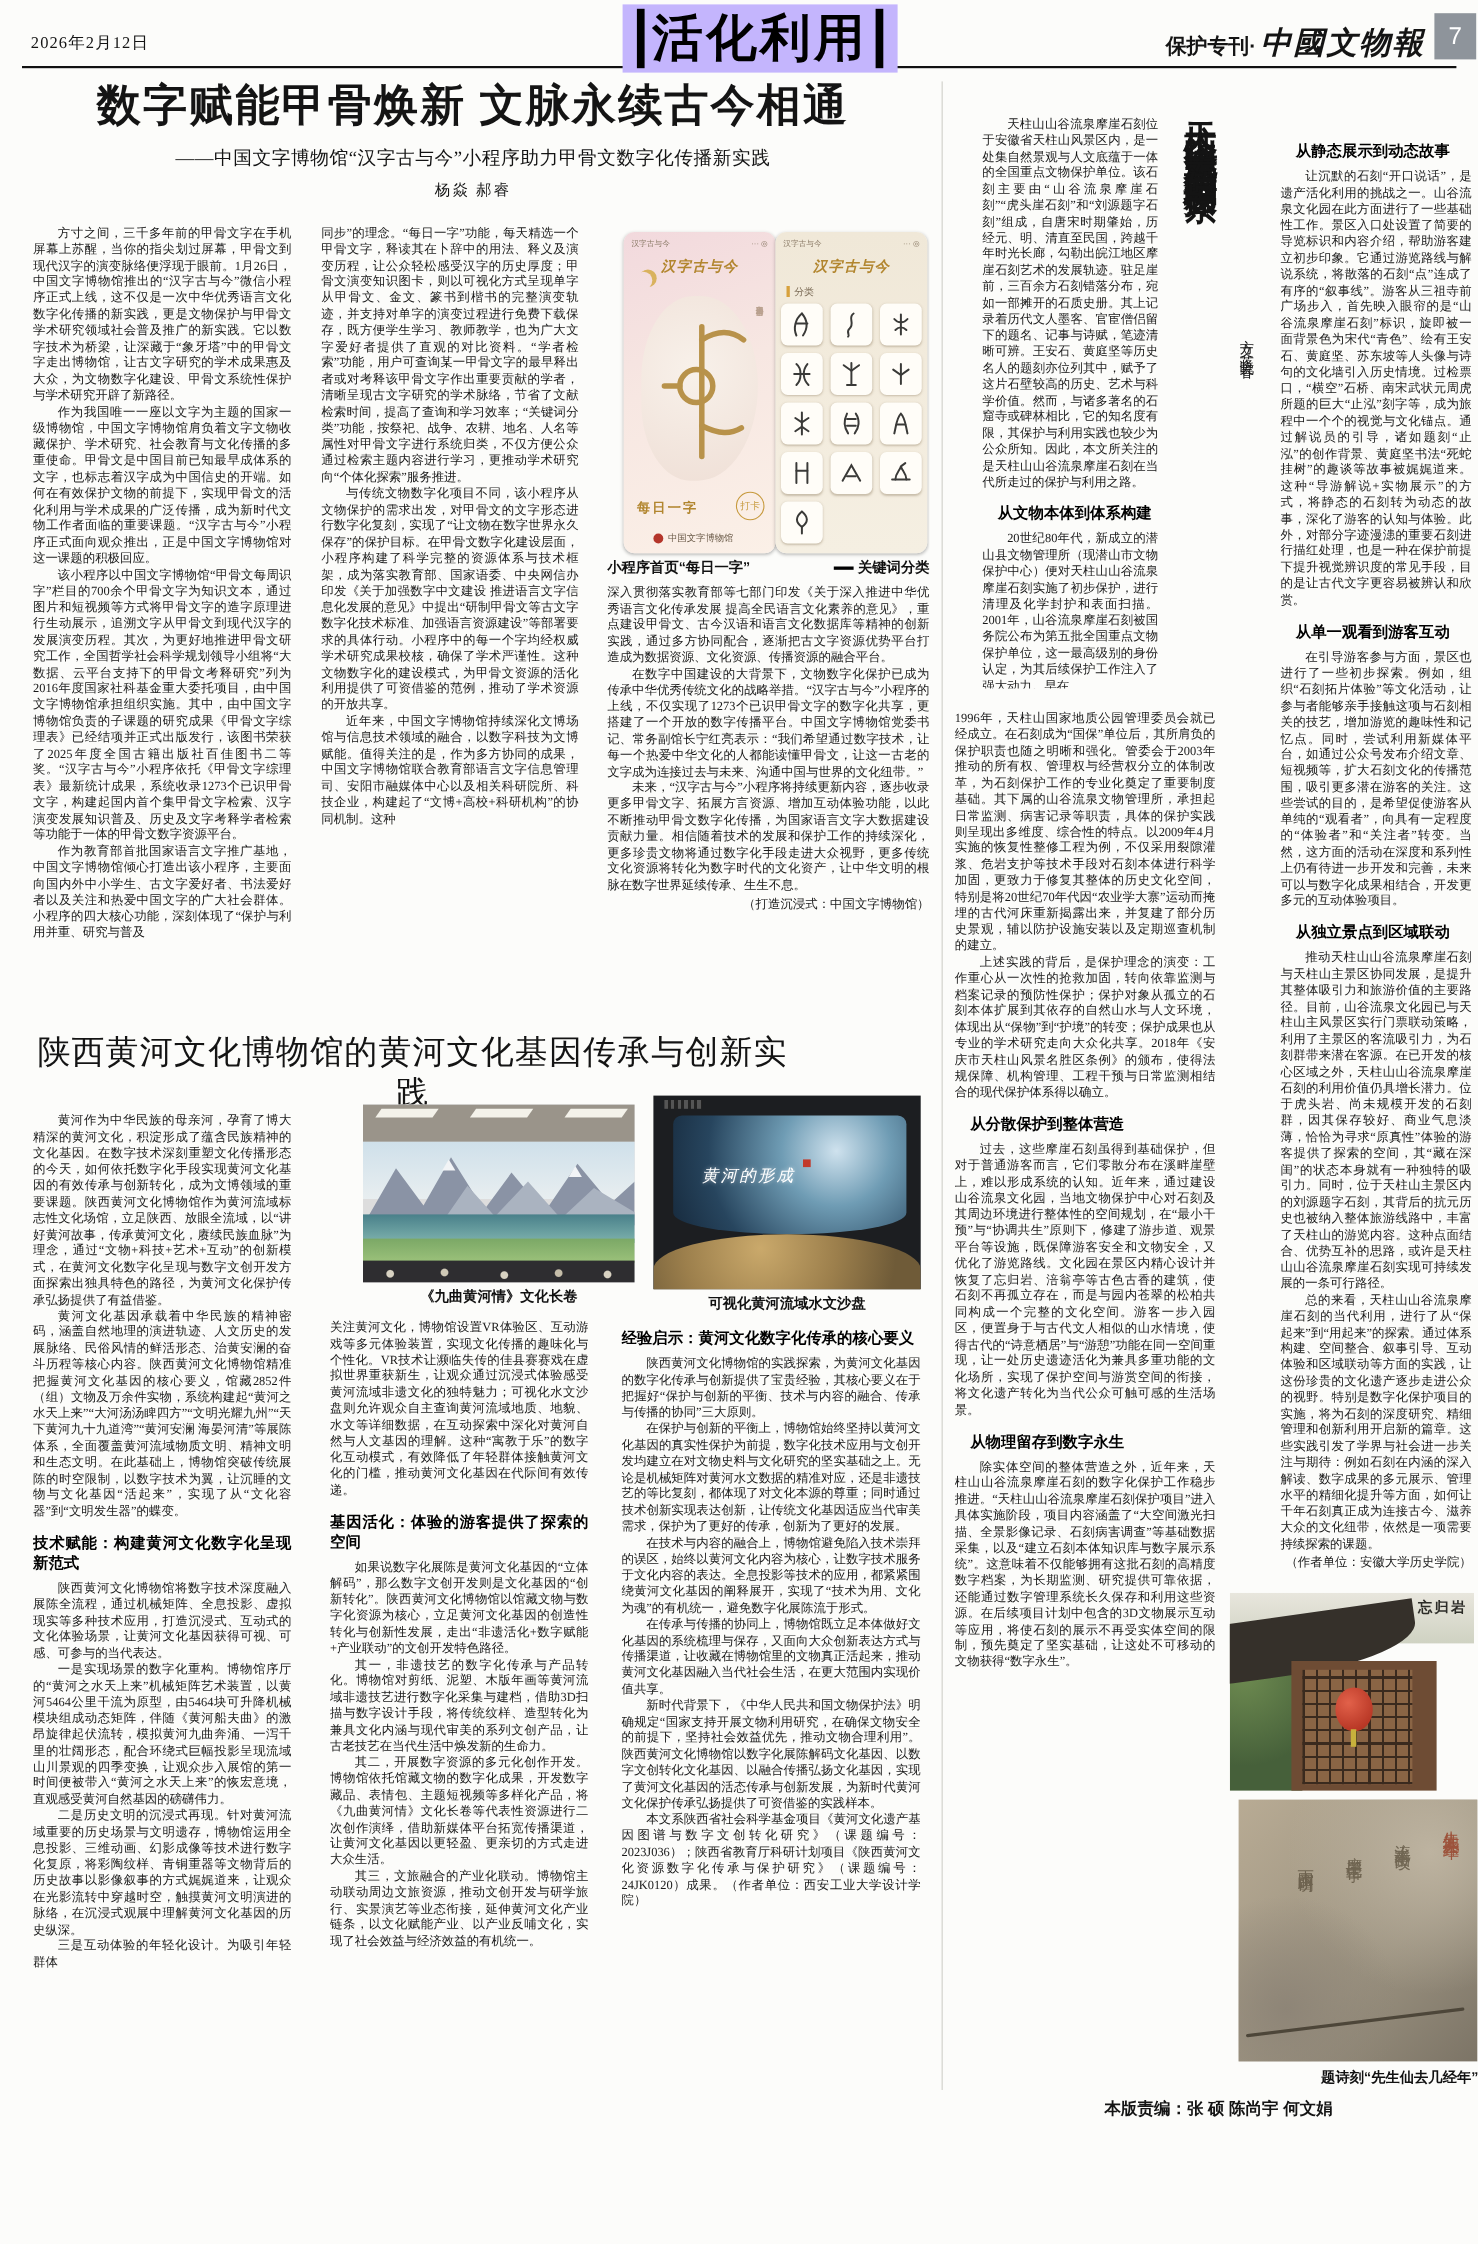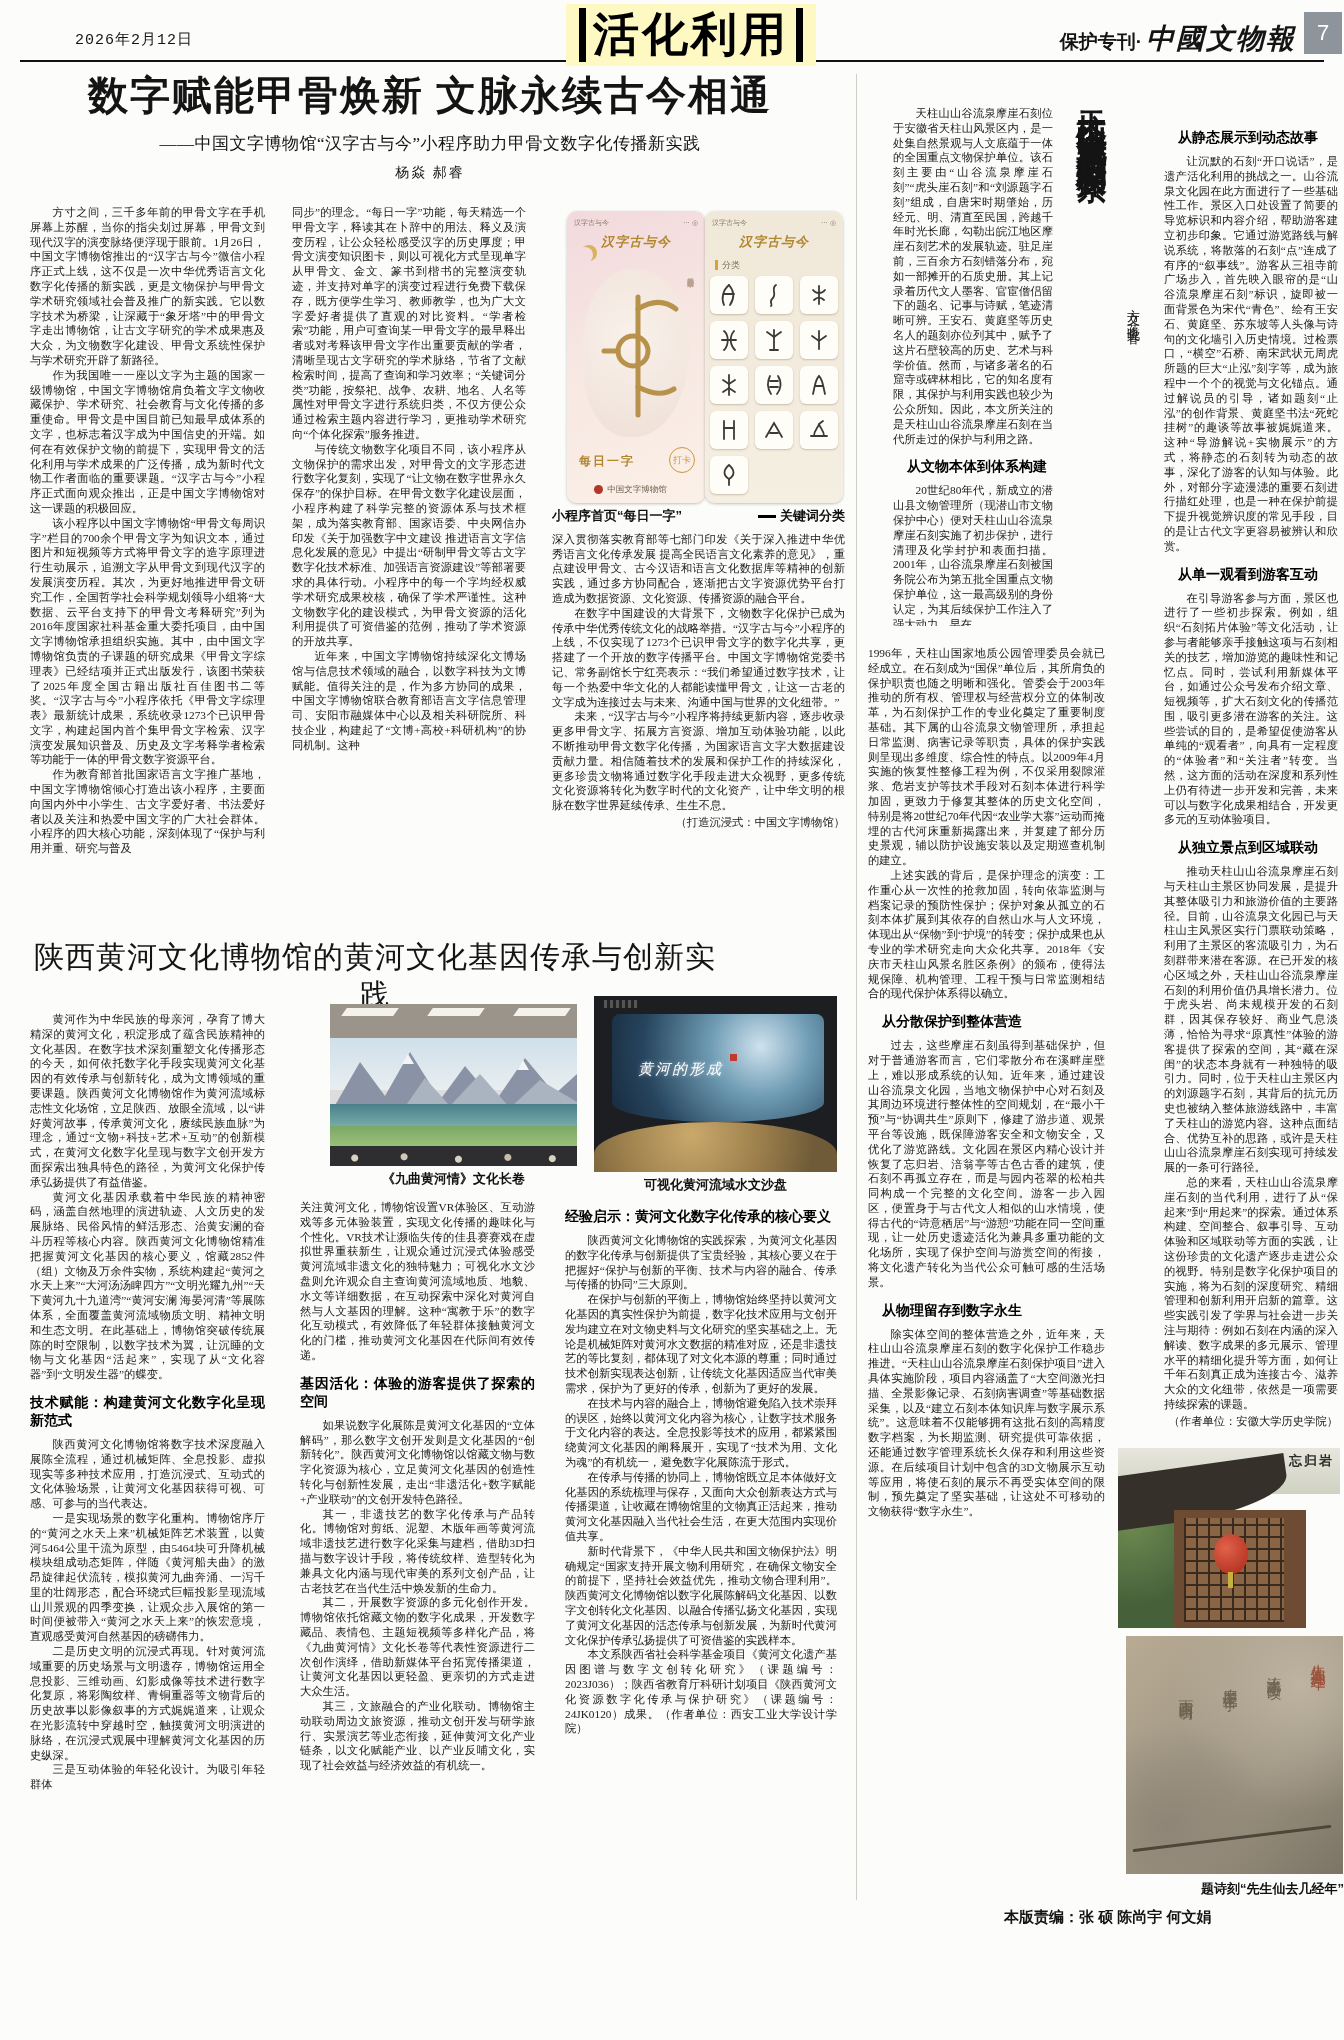--- a/index.html
+++ b/index.html
@@ -2,22 +2,22 @@
 <html><head>
 <meta charset="utf-8">
 <style>
   html,body{margin:0;padding:0;background:#888;}
   #canvas{position:relative;width:1344px;height:2040px;margin:0 auto;background:#fcfcfa;
           font-family:"Liberation Serif",serif;color:#141414;overflow:hidden;}
   #canvas *{box-sizing:border-box;}
   .abs{position:absolute;}
 
   
-  .date{left:28px;top:30px;font-size:15px;font-family:Liberation Mono, monospace;letter-spacing:1px;margin-left:47px;}
-  .banner{left:566px;top:4px;display:flex;align-items:center;background:#fef9c3;padding:0 6px;z-index:3;}
+  .date{left:28px;top:30px;font-size:15px;font-family:Liberation Serif, serif;letter-spacing:1px;}
+  .banner{left:566px;top:4px;display:flex;align-items:center;background:#c4b5fd;padding:0 6px;z-index:3;}
   .banner-bar{width:7px;height:54px;background:#000;margin:0 7px;}
   .banner-text{font-size:46px;font-weight:900;font-family:"Liberation Sans",sans-serif;letter-spacing:3px;color:#000;}
   .masthead{right:48px;top:20px;display:flex;align-items:baseline;gap:4px;}
   .masthead .edition{font-size:19px;font-weight:700;font-family:Liberation Sans, sans-serif;}
   .masthead .paper{font-size:28px;font-weight:700;font-style:italic;letter-spacing:2px;}
   .pagebox{right:2px;top:12px;width:38px;height:42px;background:#8e949b;color:#fff;
            display:flex;align-items:center;justify-content:center;font-size:22px;
            font-family:"Liberation Sans",sans-serif;}
   .head-rule{left:20px;top:60px;width:1304px;height:2px;background:#111;}
   .vert-rule{left:856px;top:74px;width:1px;height:1826px;background:#cfcfc8;}

